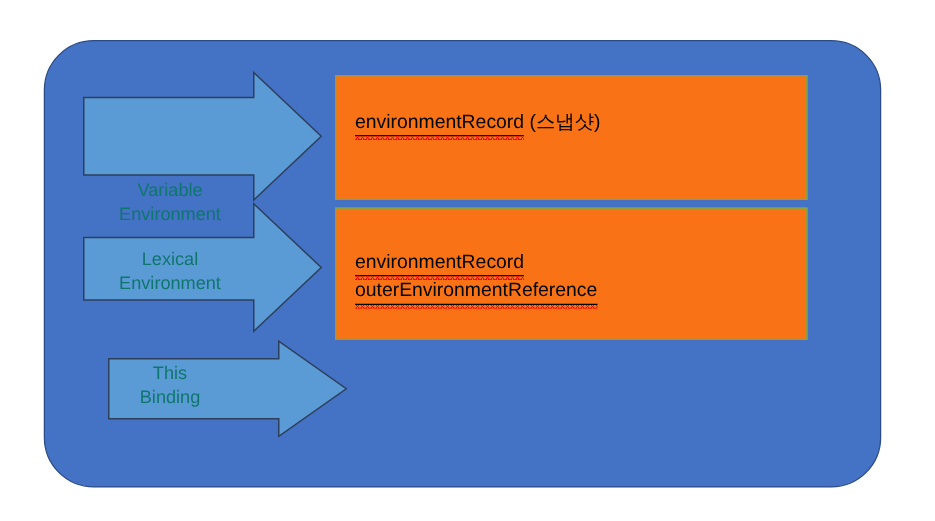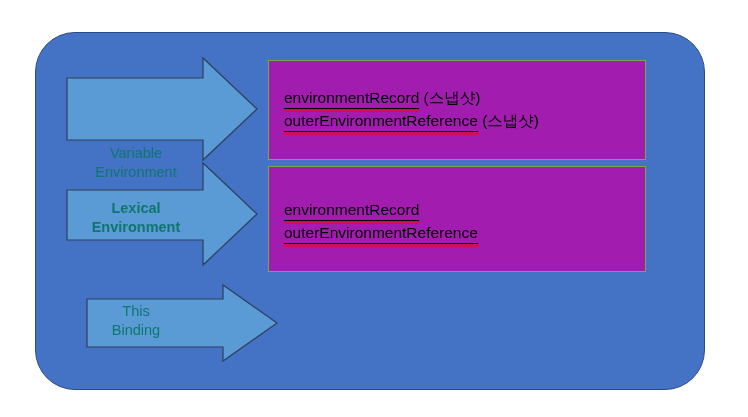--- a/index.html
+++ b/index.html
@@ -32,21 +32,21 @@
     height: 358px;
     background: #4472C4;
     border: 1px solid #2b4b86;
     border-radius: 40px;
     box-sizing: border-box;
   }
 
   
   .record-box {
     position: absolute;
-    background: #a21caf;
+    background: #f97316;
     border: 1.5px solid #70AD47;
     box-sizing: border-box;
   }
   #box-variable-env {
     left: 268px;
     top: 60px;
     width: 378px;
     height: 100px;
   }
   #box-lexical-env {
@@ -114,39 +114,36 @@
     color: #0f766e;
     font-size: 14.5px;
     line-height: 19px;
     white-space: pre-line;
   }
 
   #arrow-variable-environment { left: 67px; top: 58px; }
   #arrow-variable-environment .arrow-label { top: 86px; }
 
   #arrow-lexical-environment { left: 67px; top: 163px; }
-  #arrow-lexical-environment .arrow-label { top: 36px; font-weight: bold; }
+  #arrow-lexical-environment .arrow-label { top: 36px; }
 
-  #arrow-this-binding { left: 67px; top: 285px; padding-left: 20px; }
+  #arrow-this-binding { left: 67px; top: 273px; padding-left: 20px; }
   #arrow-this-binding .arrow-label { top: 17px; }
 </style>
 </head>
 <body>
 
 <div id="canvas">
 
   <div class="ec-container"></div>
 
   <div class="record-box" id="box-variable-env">
     <div class="record-lines">
       <span class="record-line">
         <span class="ident">environmentRecord</span><span class="suffix"> (스냅샷)</span>
-      </span>
-      <span class="record-line">
-        <span class="ident">outerEnvironmentReference</span><span class="suffix"> (스냅샷)</span>
       </span>
     </div>
   </div>
 
   <div class="record-box" id="box-lexical-env">
     <div class="record-lines">
       <span class="record-line">
         <span class="ident">environmentRecord</span><span class="suffix"></span>
       </span>
       <span class="record-line">

